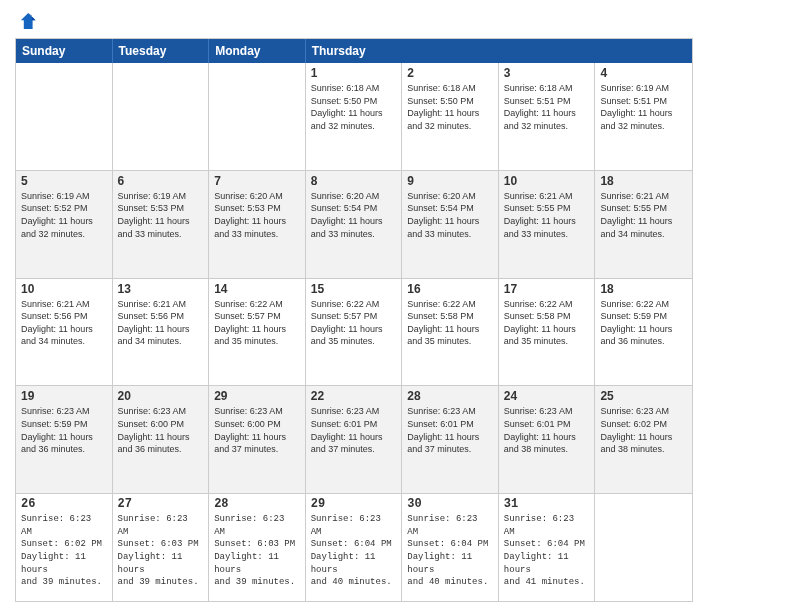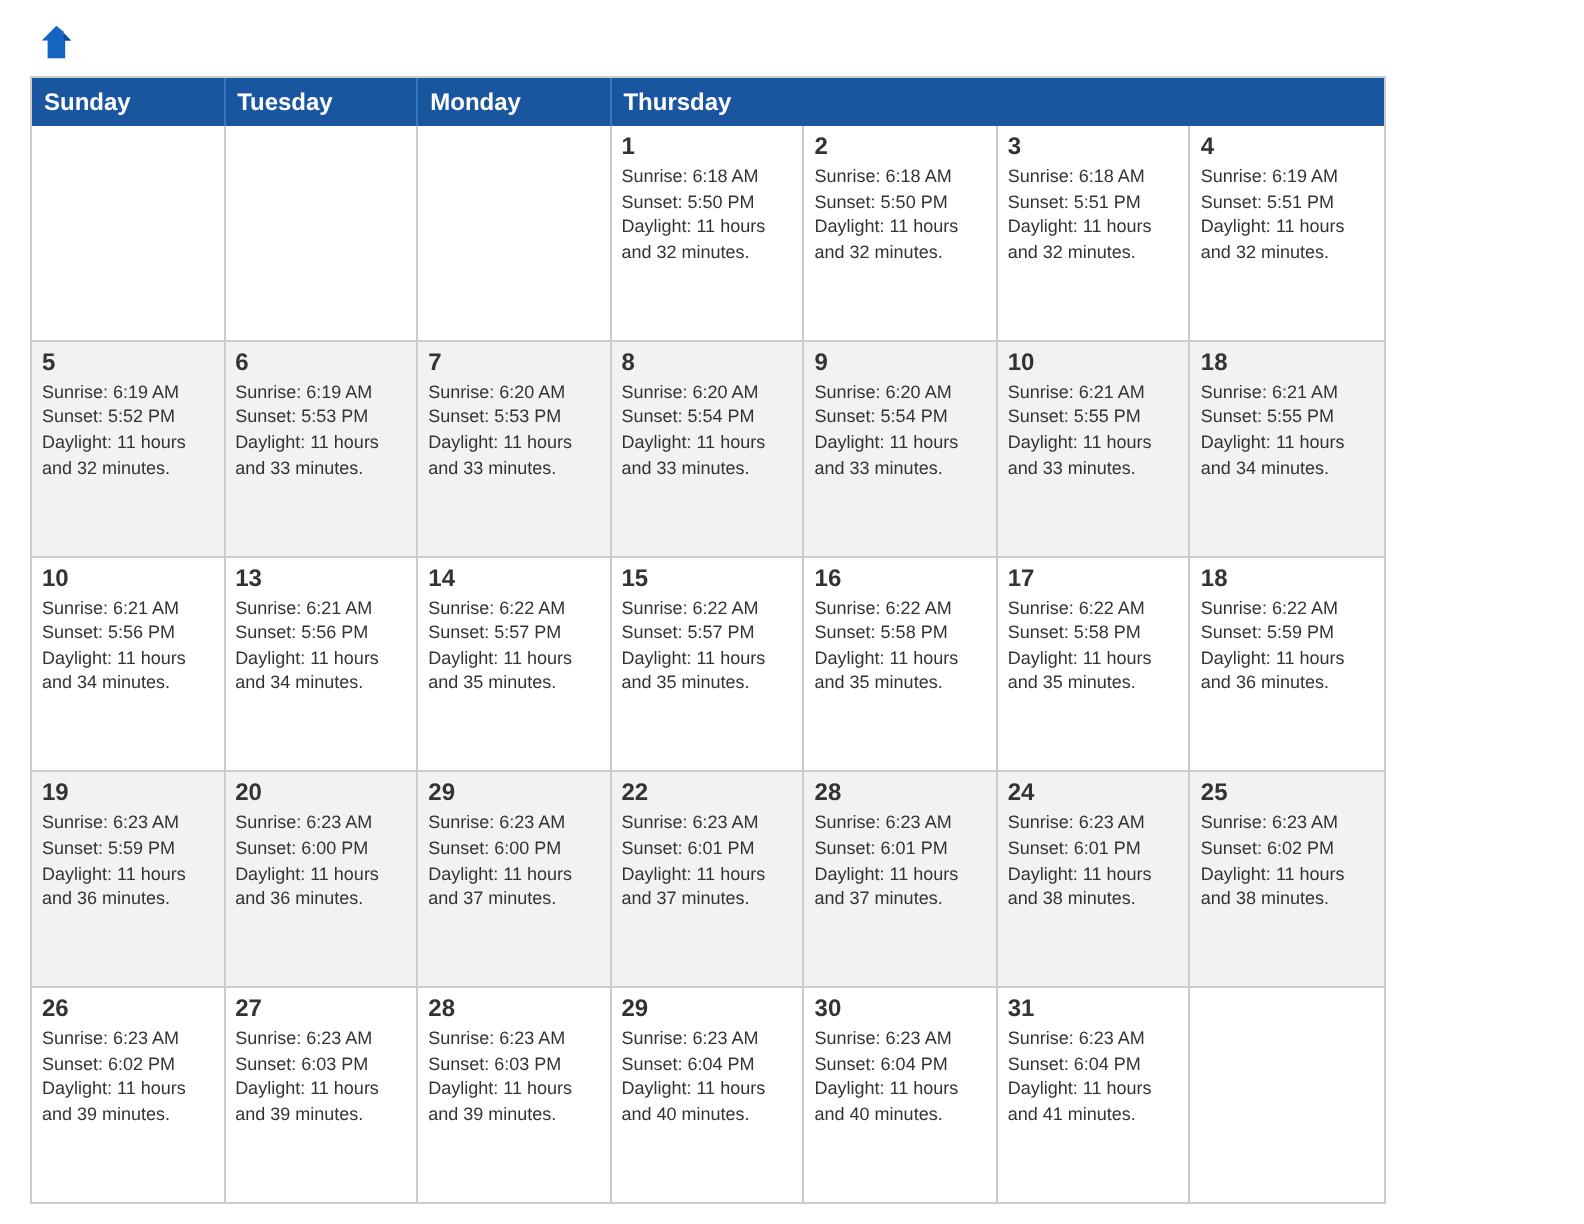--- a/index.html
+++ b/index.html
@@ -68,21 +68,21 @@
       flex: 1;
       display: flex;
       flex-direction: column;
     }
     .cal-row {
       display: grid;
       grid-template-columns: repeat(7, 1fr);
       flex: 1;
       border-bottom: 1px solid #ccc;
     }
-    .cal-row:last-child { border-bottom: none; }
+    .cal-row:last-child { border-bottom: none; font-family: Liberation Mono, monospace; }
     .cal-cell {
       border-right: 1px solid #ccc;
       padding: 3px 5px;
       font-size: 9.5px;
       color: #333;
       vertical-align: top;
       background: #fff;
     }
     .cal-cell:last-child { border-right: none; }
     .cal-cell.alt-row { background: #f2f2f2; }

